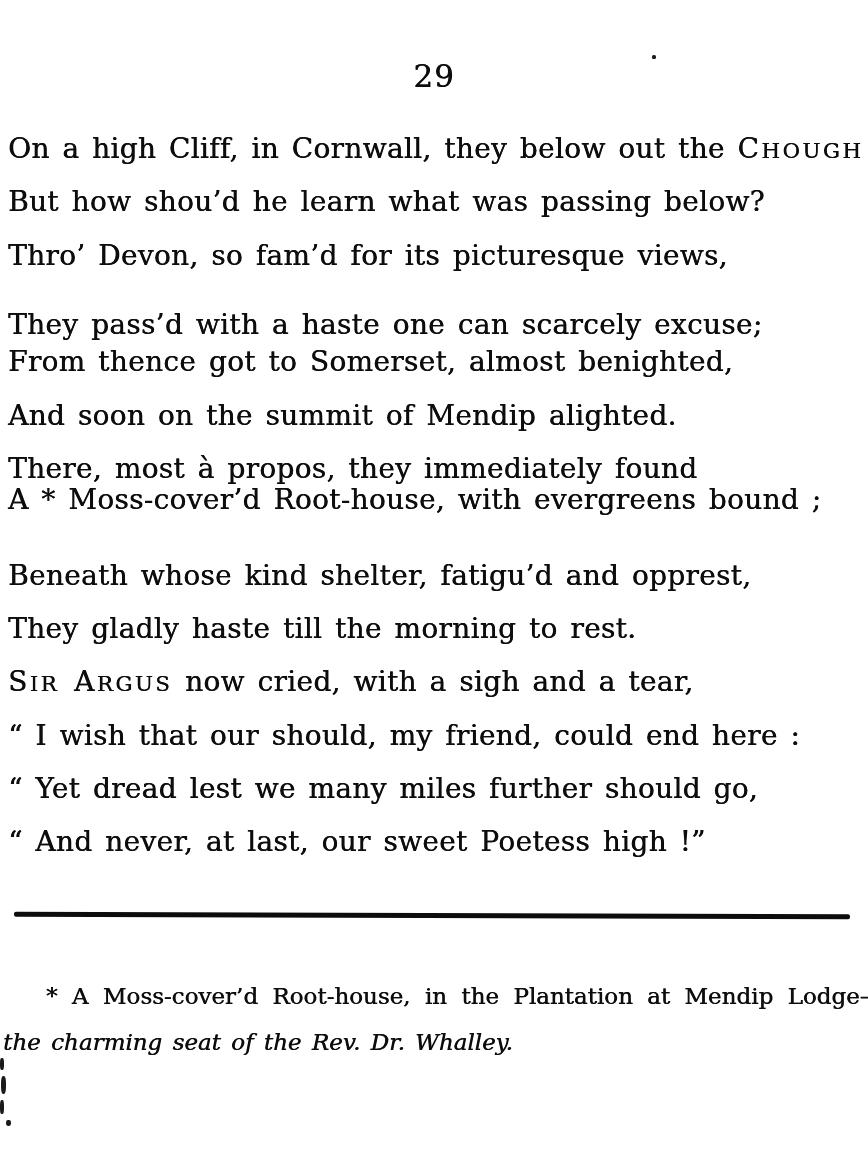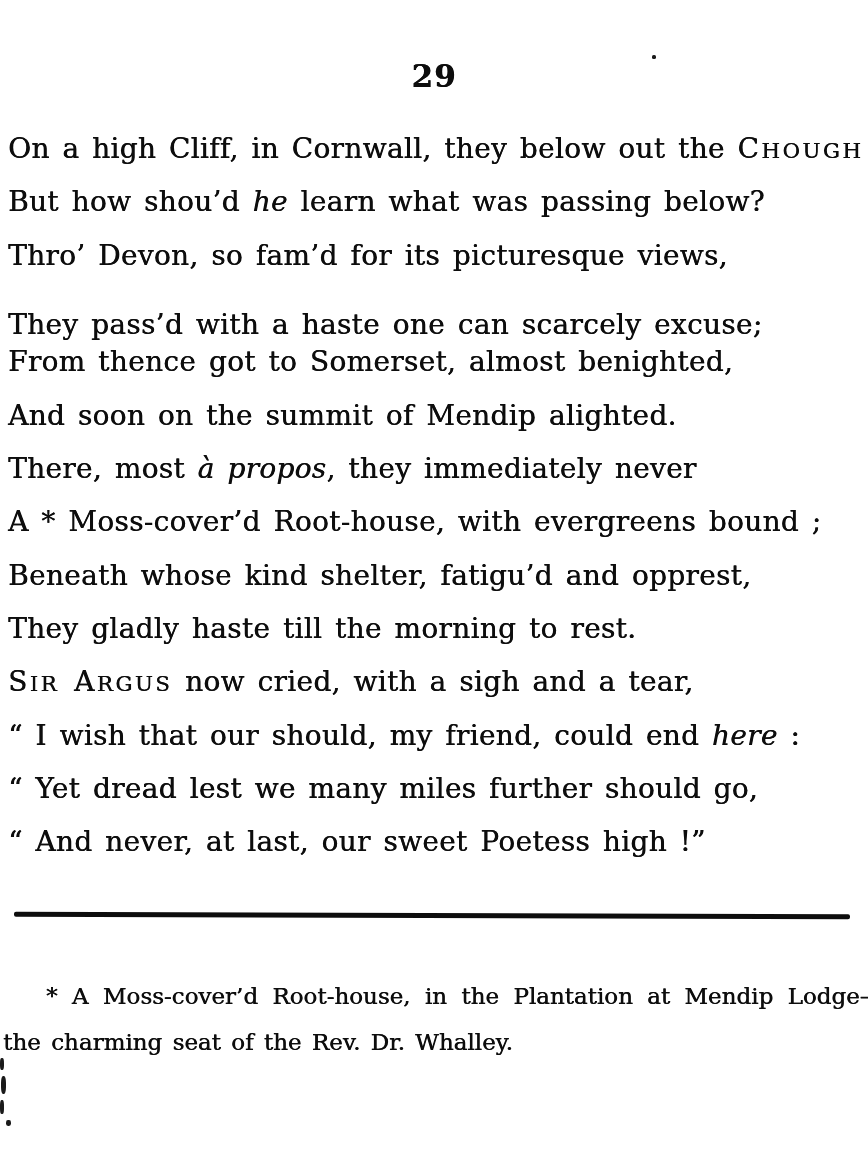--- a/index.html
+++ b/index.html
@@ -8,48 +8,48 @@
     background:#ffffff;
     position:relative;
     font-family:"DejaVu Serif", serif;
     color:#0d0d0d;
     overflow:hidden;
   }
   .page{position:absolute;inset:0;}
   .page-number{
     position:absolute;top:58px;left:0;width:868px;
     text-align:center;
-    font-size:31px;font-weight:700;letter-spacing:1px;
+    font-size:31px;font-weight:400;letter-spacing:1px;
     text-shadow:0.4px 0 0 currentColor;
   }
   .line{
     position:absolute;left:8px;
     white-space:nowrap;
     font-size:28px;
     letter-spacing:0.3px;
     word-spacing:3.5px;
     text-shadow:0.4px 0 0 currentColor;
   }
-  .it{font-style:italic;}
+  .it{}
   .sc{letter-spacing:2.5px;}
   .sc .sc-small{font-size:0.76em;}
   .rule{
     position:absolute;top:913px;left:14px;width:836px;height:5px;
     background:#0d0d0d;
     transform:rotate(0.18deg);
     border-radius:2px;
   }
   .footnote-line{
     position:absolute;
     white-space:nowrap;
     font-size:23px;
     text-shadow:0.5px 0 0 currentColor;
   }
   .fn1{top:983px;left:46px;word-spacing:7px;}
-  .fn2{top:1029px;left:3px;word-spacing:3px;}
+  .fn2{top:1029px;left:3px;word-spacing:3px;font-style:italic;}
   .artifact{position:absolute;background:#1a1a1a;border-radius:40%;}
   .a-dot{top:55px;left:652px;width:4px;height:4px;}
   .a-sm1{top:1058px;left:0;width:4px;height:12px;}
   .a-sm2{top:1076px;left:1px;width:5px;height:18px;}
   .a-sm3{top:1100px;left:0;width:4px;height:14px;}
   .a-sm4{top:1120px;left:6px;width:5px;height:6px;}
 </style>
 </head>
 <body>
 
@@ -57,22 +57,22 @@
 
   <div class="page-number">29</div>
 
   <div>
     <div class="line" style="top:132px"><span>On a high Cliff, in Cornwall, they below out the </span><span class="sc"><span>C</span><span class="sc-small">H</span><span class="sc-small">O</span><span class="sc-small">U</span><span class="sc-small">G</span><span class="sc-small">H</span></span><span> ;</span></div>
     <div class="line" style="top:185px"><span>But how shou’d </span><span class="it">he</span><span> learn what was passing below?</span></div>
     <div class="line" style="top:239px"><span>Thro’ Devon, so fam’d for its picturesque views,</span></div>
     <div class="line" style="top:308px"><span>They pass’d with a haste one can scarcely excuse;</span></div>
     <div class="line" style="top:345px"><span>From thence got to Somerset, almost benighted,</span></div>
     <div class="line" style="top:399px"><span>And soon on the summit of Mendip alighted.</span></div>
-    <div class="line" style="top:452px"><span>There, most </span><span class="it">à propos</span><span>, they immediately never</span></div>
-    <div class="line" style="top:505px"><span>A * Moss-cover’d Root-house, with evergreens bound ;</span></div>
+    <div class="line" style="top:452px"><span>There, most </span><span class="it">à propos</span><span>, they immediately found</span></div>
+    <div class="line" style="top:483px"><span>A * Moss-cover’d Root-house, with evergreens bound ;</span></div>
     <div class="line" style="top:559px"><span>Beneath whose kind shelter, fatigu’d and opprest,</span></div>
     <div class="line" style="top:612px"><span>They gladly haste till the morning to rest.</span></div>
     <div class="line" style="top:665px"><span class="sc"><span>S</span><span class="sc-small">I</span><span class="sc-small">R</span><span> </span><span>A</span><span class="sc-small">R</span><span class="sc-small">G</span><span class="sc-small">U</span><span class="sc-small">S</span></span><span> now cried, with a sigh and a tear,</span></div>
     <div class="line" style="top:719px"><span>“ I wish that our should, my friend, could end </span><span class="it">here</span><span> :</span></div>
     <div class="line" style="top:772px"><span>“ Yet dread lest we many miles further should go,</span></div>
     <div class="line" style="top:825px"><span>“ And never, at last, our sweet Poetess high !”</span></div>
   </div>
 
   <div class="rule"></div>
 

